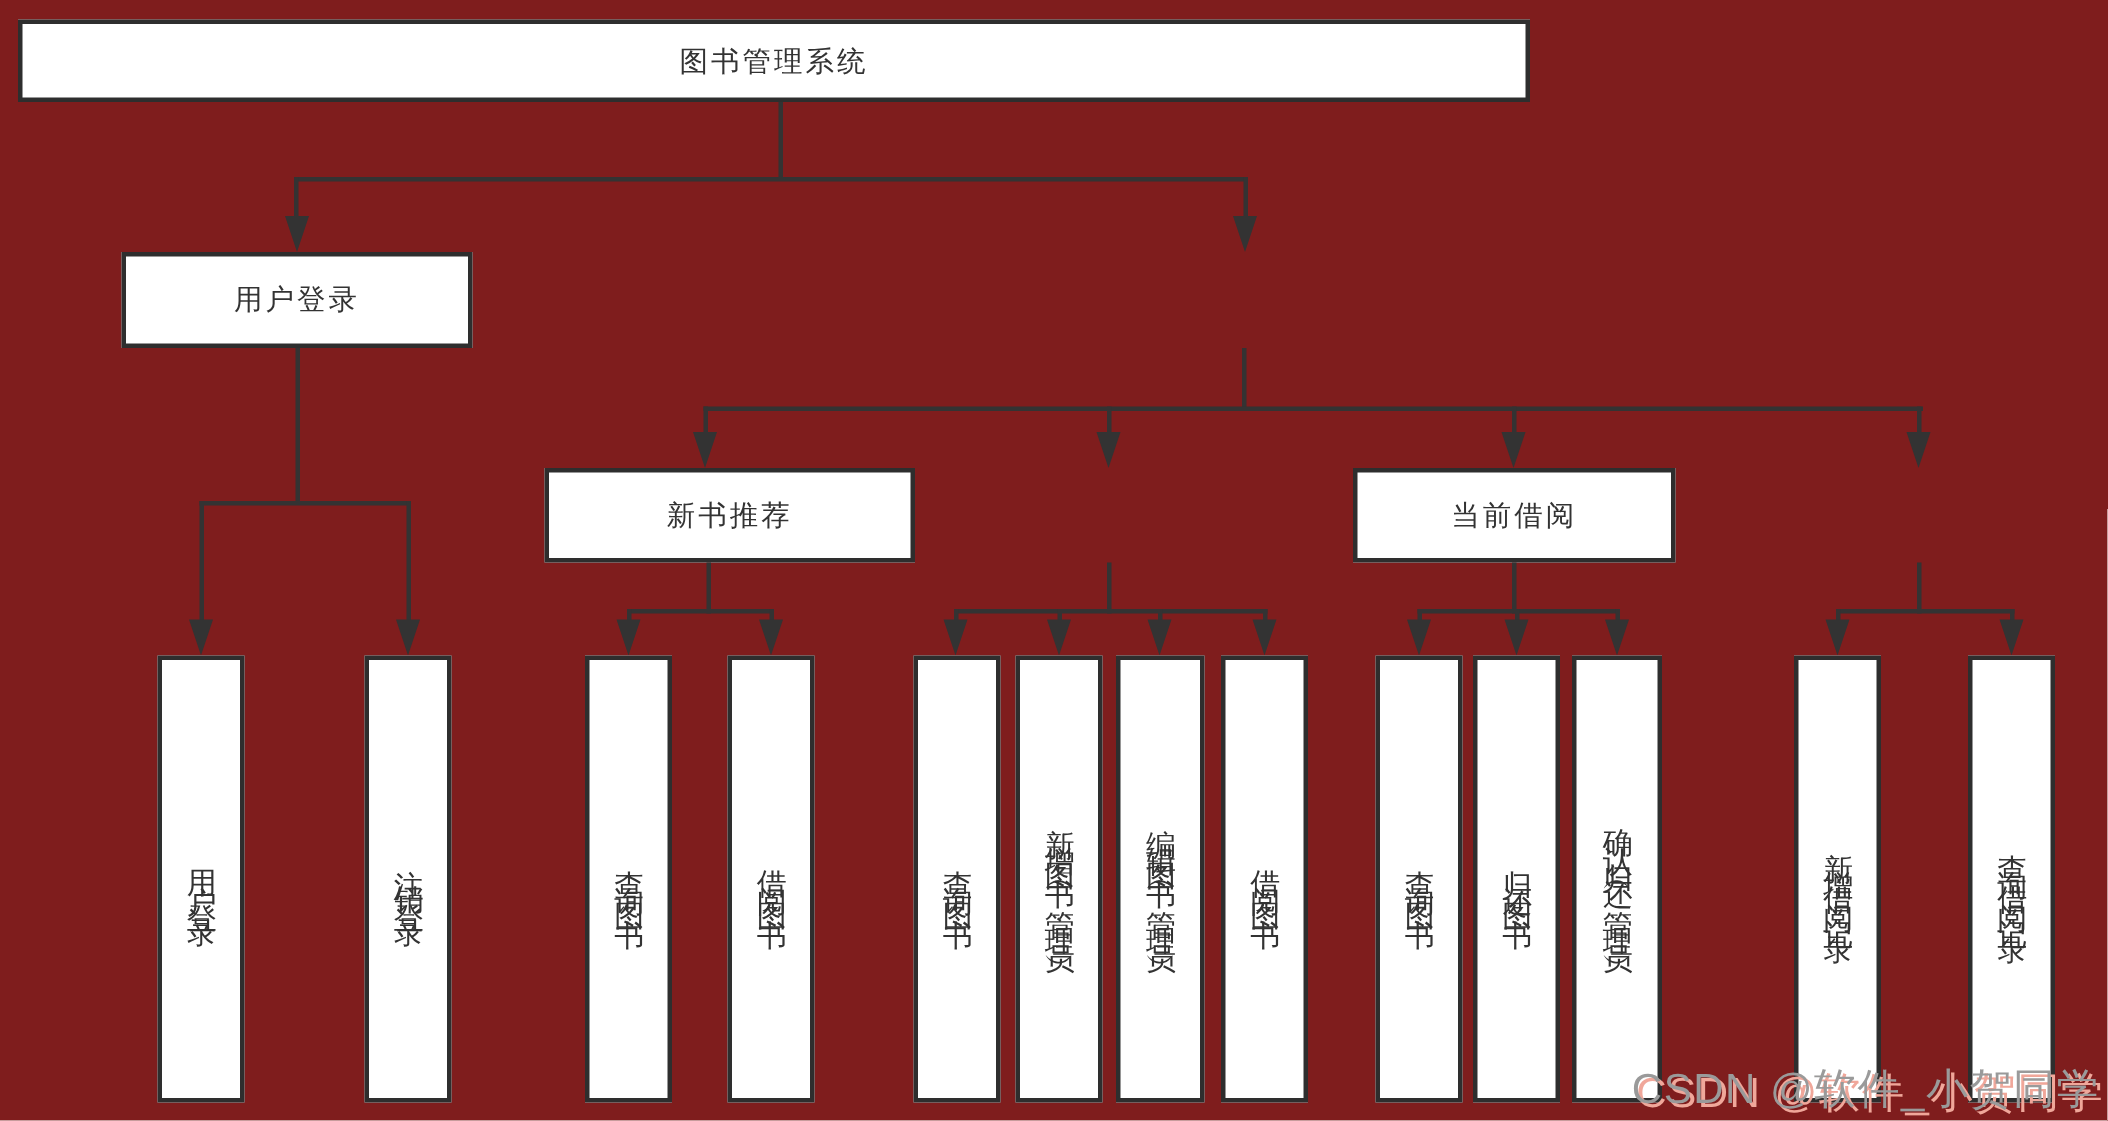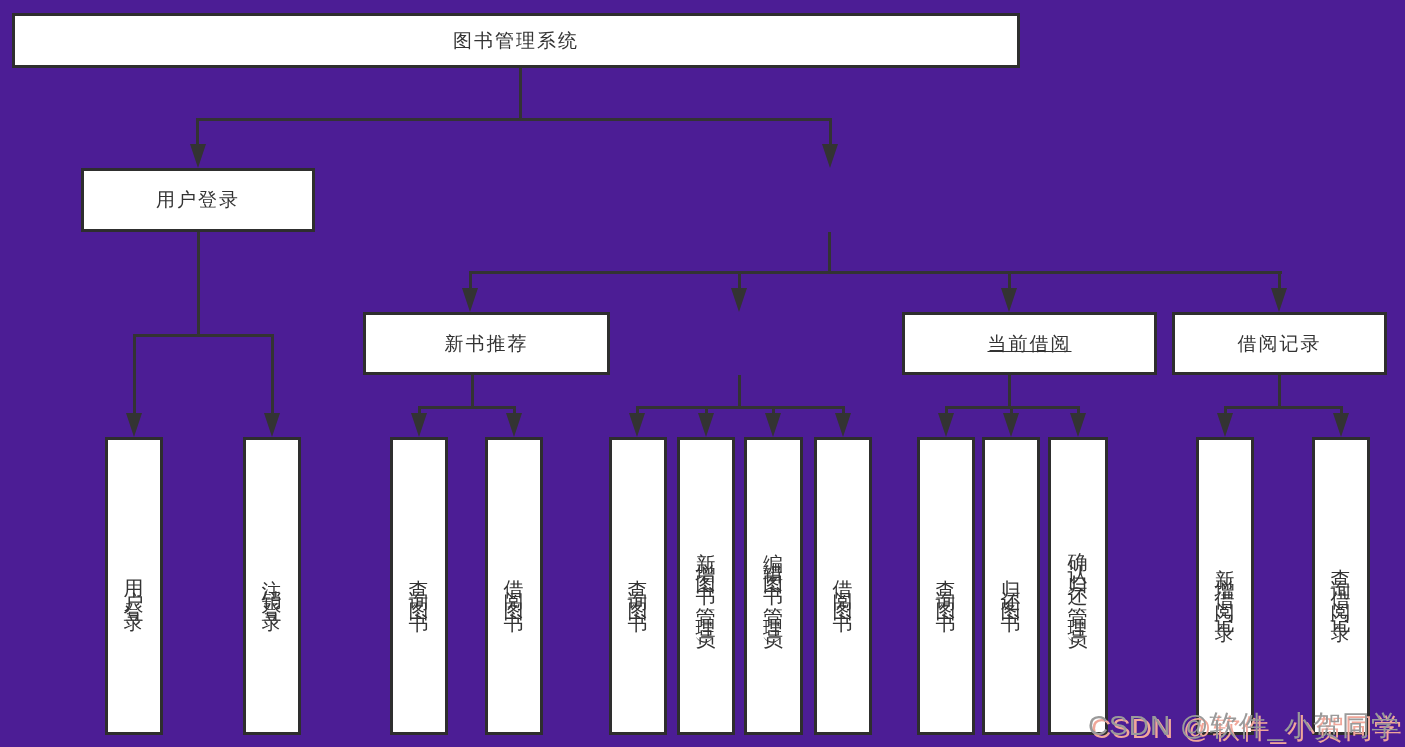--- a/index.html
+++ b/index.html
@@ -1,20 +1,20 @@
 <!DOCTYPE html>
 <html><head>
 <meta charset="utf-8">
 <style>
   html, body { margin: 0; padding: 0; background: #ffffff; }
   .stage {
     position: relative;
     width: 1405px;
     height: 747px;
-    background: #4c1d95;
+    background: #7f1d1d;
     font-family: "Liberation Sans", "DejaVu Sans", sans-serif;
     color: #333333;
     overflow: hidden;
   }
   .box {
     position: absolute;
     background: #ffffff;
     border: 3px solid #2e2e2e;
     box-sizing: border-box;
     display: flex;
@@ -92,25 +92,22 @@
   <div class="line" style="left:1008px; top:271px; width:3px; height:20px;"></div>
   <div class="line" style="left:1278px; top:271px; width:3px; height:20px;"></div>
   <div class="arr" style="left:462px; top:288px;"></div>
   <div class="arr" style="left:731px; top:288px;"></div>
   <div class="arr" style="left:1001px; top:288px;"></div>
   <div class="arr" style="left:1271px; top:288px;"></div>
 
   <div class="box" style="left:363px; top:312px; width:247px; height:63px;">
     <span class="hlabel">新书推荐</span>
   </div>
-  <div class="box" style="left:902px; top:312px; width:255px; height:63px;text-decoration:underline;">
+  <div class="box" style="left:902px; top:312px; width:215px; height:63px;">
     <span class="hlabel">当前借阅</span>
-  </div>
-  <div class="box" style="left:1172px; top:312px; width:215px; height:63px;">
-    <span class="hlabel">借阅记录</span>
   </div>
 
   <div class="line" style="left:471px; top:375px; width:3px; height:34px;"></div>
   <div class="line" style="left:418px; top:406px; width:98px; height:3px;"></div>
   <div class="line" style="left:418px; top:406px; width:3px; height:12px;"></div>
   <div class="line" style="left:513px; top:406px; width:3px; height:12px;"></div>
   <div class="arr" style="left:411px; top:413px;"></div>
   <div class="arr" style="left:506px; top:413px;"></div>
 
   <div class="line" style="left:738px; top:375px; width:3px; height:34px;"></div>

